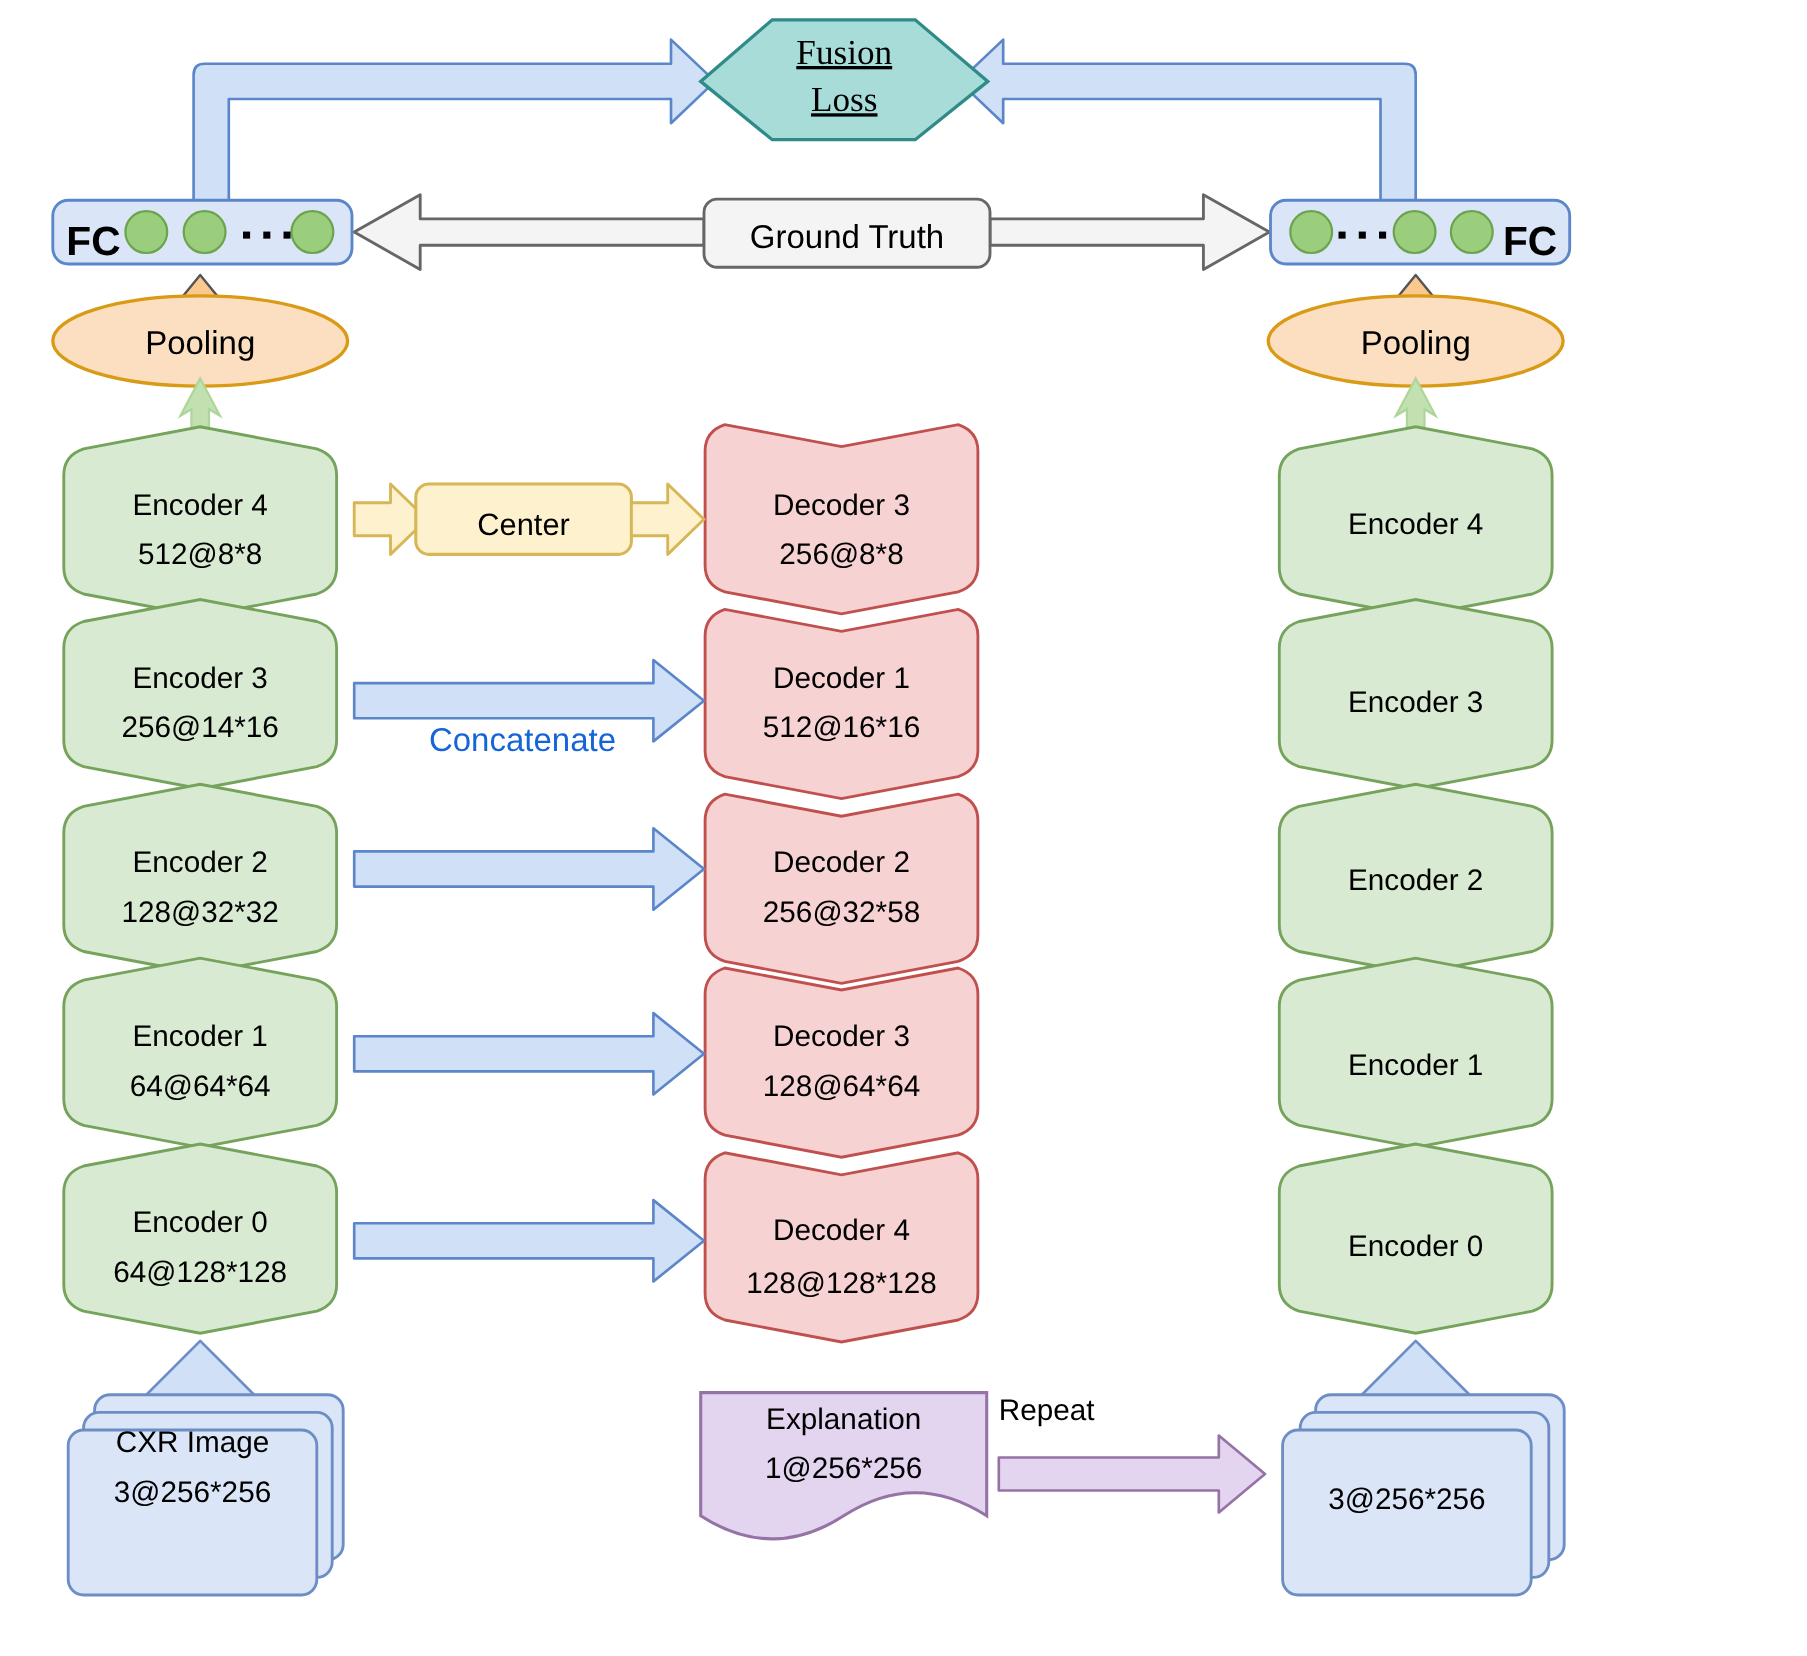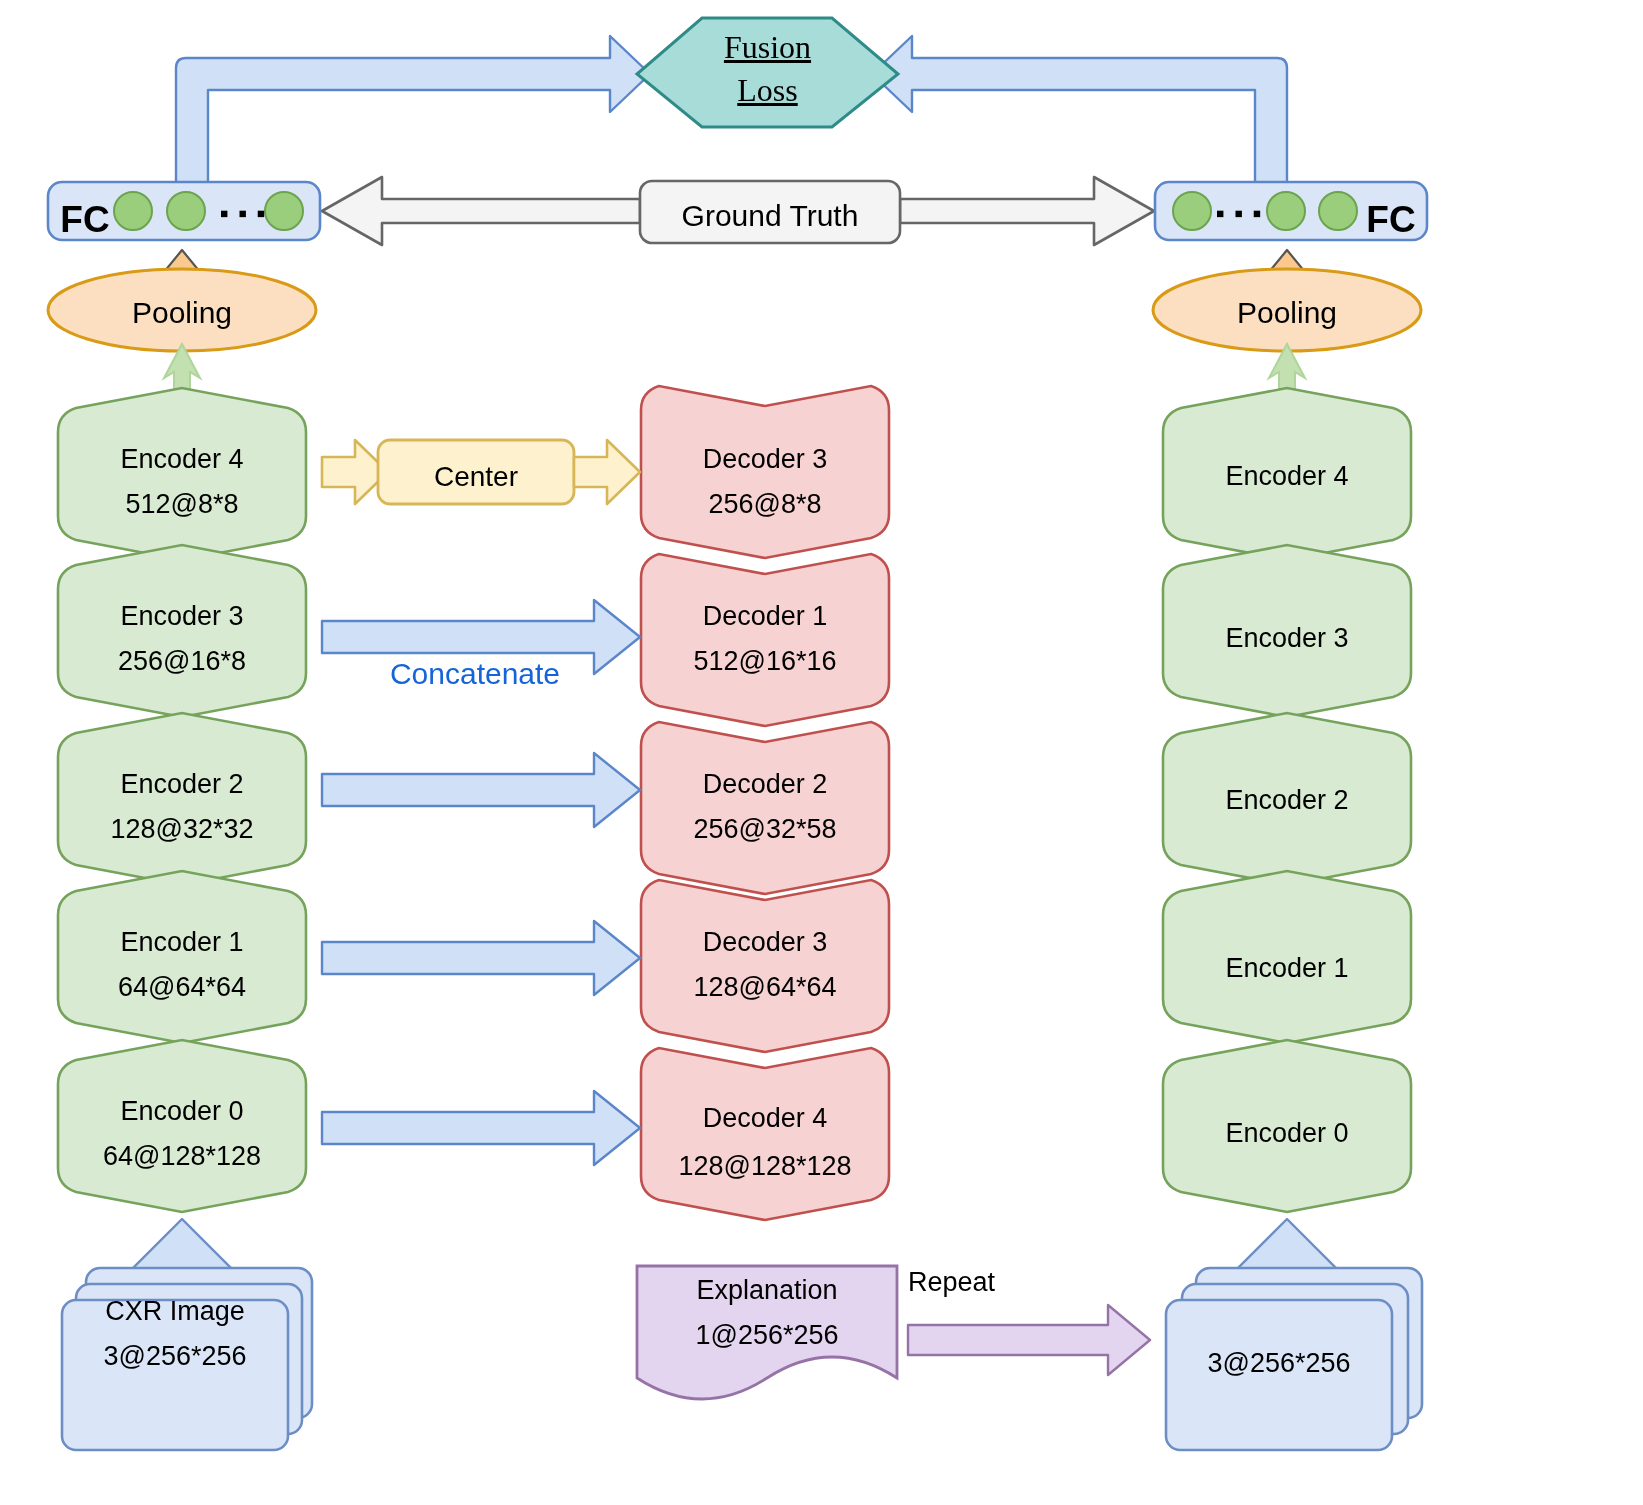--- a/index.html
+++ b/index.html
@@ -121,21 +121,21 @@
   <div class="lbl t30 blue" style="left:350px;top:654px;width:250px;">Concatenate</div>
 
   <div class="lbl t27" style="left:908px;top:1264px;width:130px;text-align:left;">Repeat</div>
 
   <div class="lbl t27" style="left:58px;top:441px;width:248px;">
     <div>Encoder 4</div>
     <div style="margin-top:9px;">512@8*8</div>
   </div>
   <div class="lbl t27" style="left:58px;top:598px;width:248px;">
     <div>Encoder 3</div>
-    <div style="margin-top:9px;">256@16*8</div>
+    <div style="margin-top:9px;">256@14*16</div>
   </div>
   <div class="lbl t27" style="left:58px;top:766px;width:248px;">
     <div>Encoder 2</div>
     <div style="margin-top:9px;">128@32*32</div>
   </div>
   <div class="lbl t27" style="left:58px;top:924px;width:248px;">
     <div>Encoder 1</div>
     <div style="margin-top:9px;">64@64*64</div>
   </div>
   <div class="lbl t27" style="left:58px;top:1093px;width:248px;">

